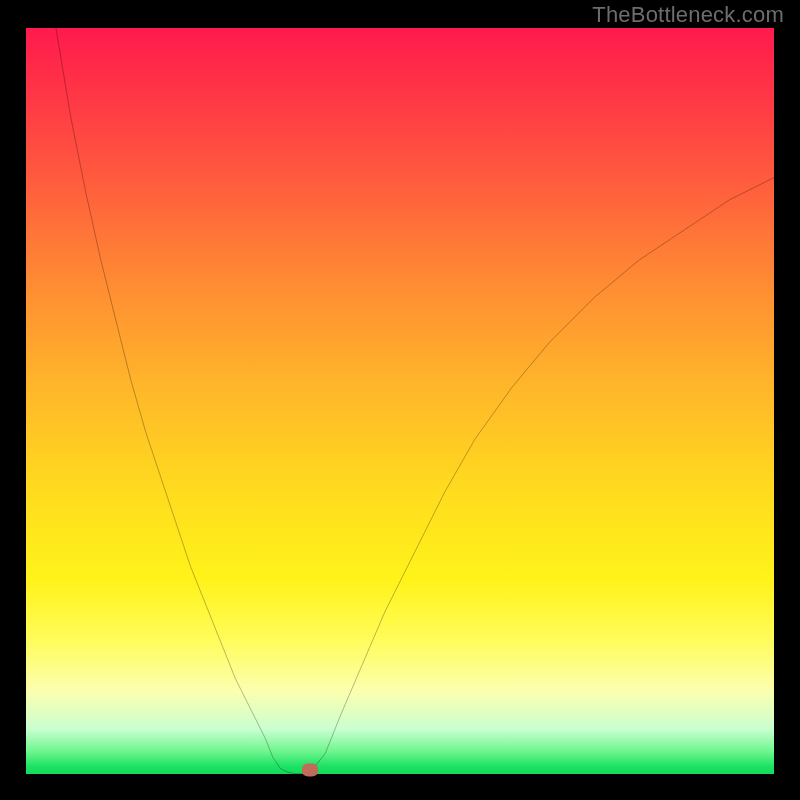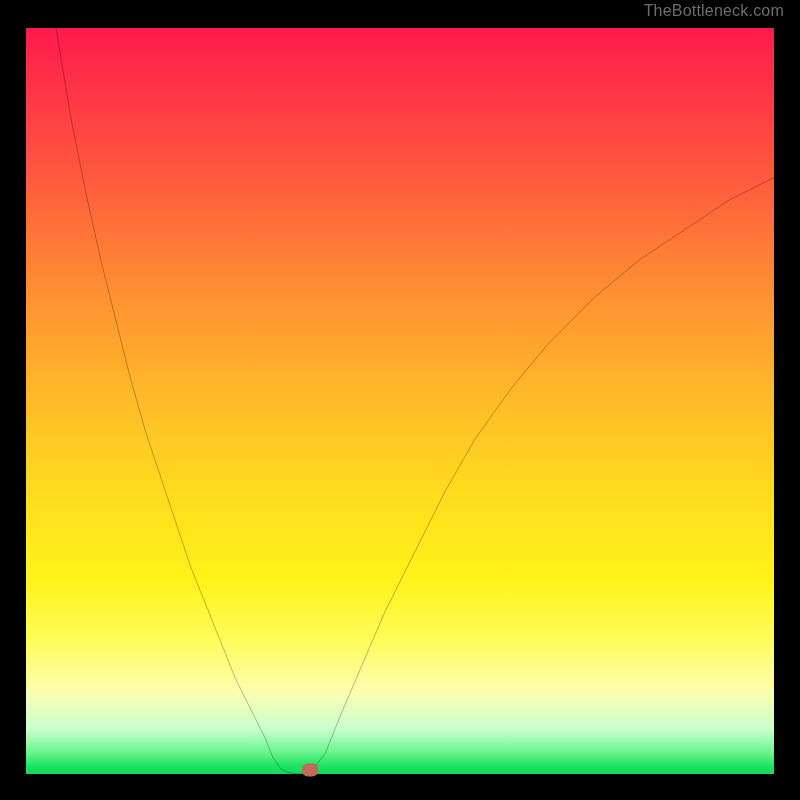--- a/index.html
+++ b/index.html
@@ -15,21 +15,21 @@
     position: relative;
     width: 800px;
     height: 800px;
     background: #000;
   }
   .watermark {
     position: absolute;
     top: 2px;
     right: 16px;
     color: #6d6d6d;
-    font-size: 16px;
+    font-size: 22px;
     letter-spacing: 0.2px;
     font-weight: 400;
     z-index: 30;
   }
   .plot-area {
     position: absolute;
     left: 26px;
     top: 28px;
     width: 748px;
     height: 746px;

